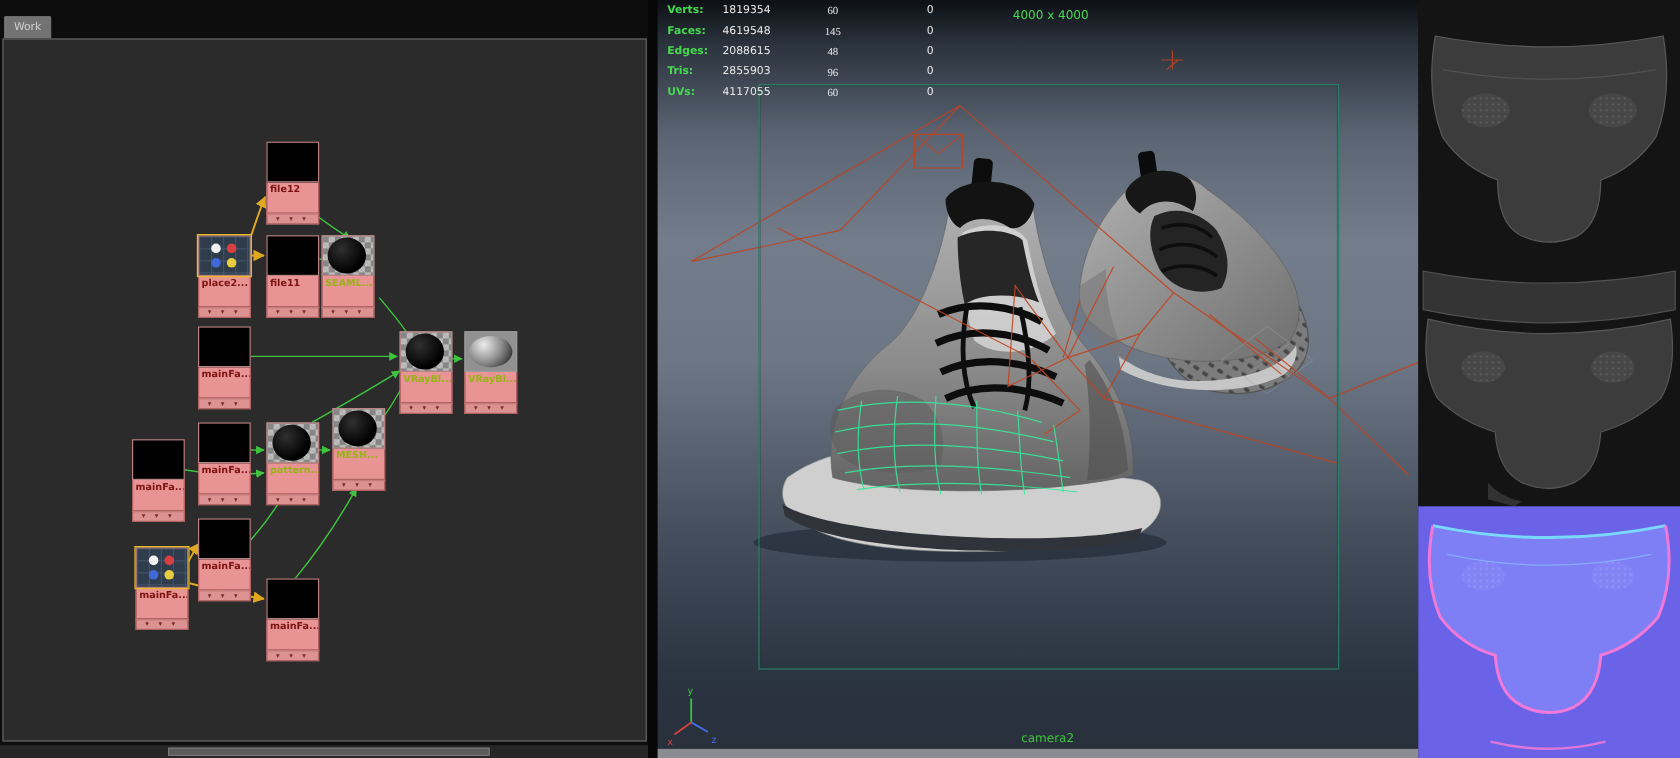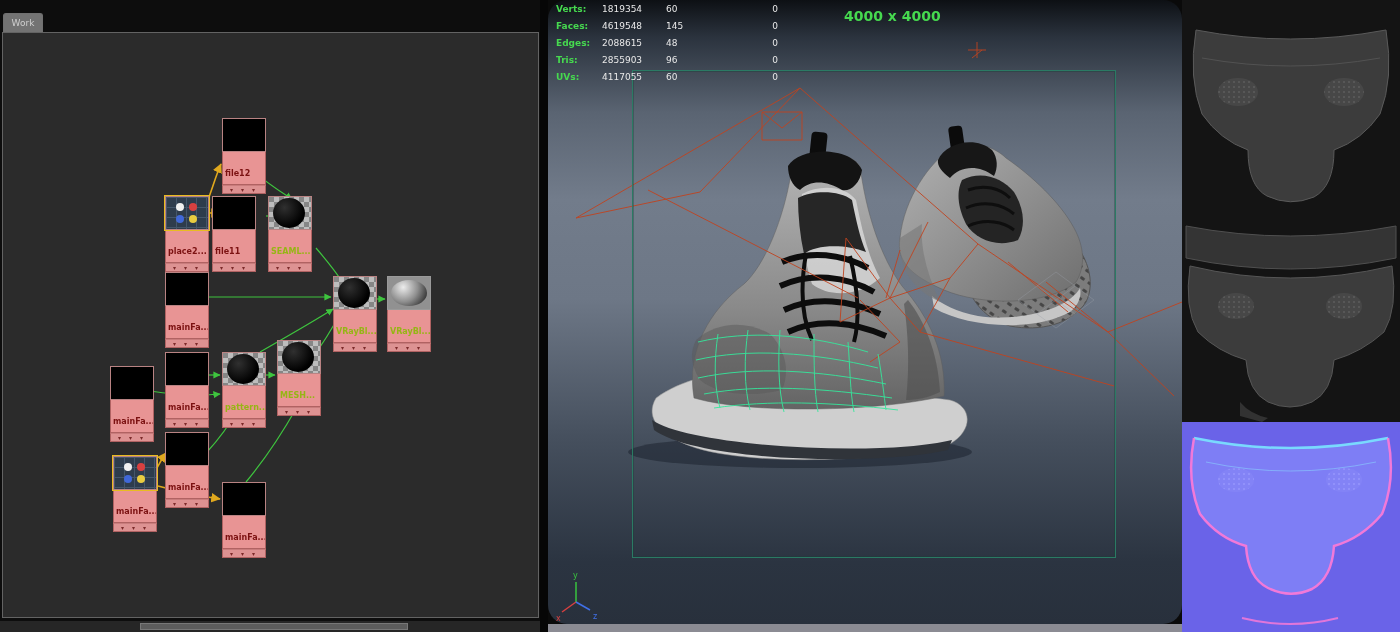--- a/index.html
+++ b/index.html
@@ -26,41 +26,41 @@
   .node.checker .swatch::after{content:"";position:absolute;left:4px;top:1px;width:32px;height:30px;
     border-radius:50%;background:radial-gradient(circle at 36% 32%,#303030,#000 68%);}
   .node.place .swatch{background:#2e3c4c;
     background-image:linear-gradient(#44566a 1px,transparent 1px),linear-gradient(90deg,#44566a 1px,transparent 1px);
     background-size:10px 10px;}
   .node.place .swatch::after{content:"";position:absolute;left:10px;top:6px;width:8px;height:8px;border-radius:50%;
     background:#f0f0f0;box-shadow:13px 0 0 #d84040,0 12px 0 #4068d8,13px 12px 0 #e8cc40;}
   .node.sphere .swatch{background:#919191;border-color:#9a9a9a;}
   .node.sphere .swatch::after{content:"";position:absolute;inset:3px;border-radius:50%;
     background:radial-gradient(circle at 34% 28%,#ececec,#8f8f8f 48%,#2c2c2c 88%);}
-  .nlabel{height:16px;background:#e89494;color:#7c1212;font-size:8px;font-weight:bold;line-height:11px;
-    padding:16px 2px;white-space:nowrap;overflow:hidden;border:1px solid #b06262;border-top:none;box-sizing:border-box;}
+  .nlabel{height:26px;background:#e89494;color:#7c1212;font-size:8px;font-weight:bold;line-height:11px;
+    padding:0 2px;white-space:nowrap;overflow:hidden;border:1px solid #b06262;border-top:none;box-sizing:border-box;}
   .node.ltg .nlabel{color:#96b515;}
   .nfoot{height:9px;background:#dd9292;border:1px solid #b06262;border-top:1px solid #c97c7c;box-sizing:border-box;
     font-size:6px;line-height:7px;color:#7c2a2a;text-align:center;letter-spacing:3px;overflow:hidden;}
   .node.selected .swatch{outline:1px solid #e8bc20;}
   .np-scroll{position:absolute;left:0;top:621px;width:546px;height:11px;background:#262626;}
   .np-scroll .handle{position:absolute;left:140px;top:2px;width:268px;height:7px;background:#5c5c5c;border:1px solid #777;box-sizing:border-box;}
   
   .viewport{position:absolute;left:548px;top:0;width:634px;height:624px;cursor:crosshair;
-    background:linear-gradient(180deg,#0d1014 0%,#2b333e 6%,#5a6472 18%,#727c8b 32%,#6d7786 48%,#46505e 70%,#2b3441 90%,#28303c 100%);border-radius:19px;}
+    background:linear-gradient(180deg,#0d1014 0%,#2b333e 6%,#5a6472 18%,#727c8b 32%,#6d7786 48%,#46505e 70%,#2b3441 90%,#28303c 100%);}
   .render-region{position:absolute;left:84px;top:70px;width:482px;height:486px;
     border:1px solid #2b7a64;box-shadow:inset 0 0 0 1px rgba(22,62,52,.35);}
   .scene-svg{position:absolute;left:0;top:0;}
   .hud{position:absolute;left:8px;top:1px;font-size:9px;}
   .hud-row{display:flex;height:17px;line-height:17px;}
   .hud-label{width:46px;color:#46d94f;font-weight:bold;}
   .hud-v1{width:64px;color:#e8e8e8;}
-  .hud-v2{width:56px;text-align:left;color:#e8e8e8;}
+  .hud-v2{width:56px;text-align:center;color:#e8e8e8;font-family:Liberation Serif, serif;}
   .hud-v3{width:56px;text-align:right;color:#e8e8e8;}
-  .resolution{position:absolute;left:296px;top:8px;color:#46d94f;font-size:14px;font-weight:bold;}
+  .resolution{position:absolute;left:296px;top:8px;color:#46d94f;font-size:10px;font-weight:normal;}
   .camera-label{position:absolute;left:84px;top:610px;width:482px;text-align:center;color:#3fc43f;font-size:10px;}
   .axis-gnomon{position:absolute;left:6px;top:566px;}
   .vp-bottombar{position:absolute;left:548px;top:624px;width:634px;height:8px;background:#8b8b93;}
   
   .tex-top{position:absolute;left:1182px;top:0;width:218px;height:422px;background:#141414;}
   .tex-bottom{position:absolute;left:1182px;top:422px;width:218px;height:210px;background:#6a63e8;}
   .divider-v{position:absolute;left:540px;top:0;width:8px;height:632px;background:#060606;}
 </style>
 </head>
 <body>
@@ -103,21 +103,21 @@
   <div class="node file" style="left:222px;top:118px">
     <div class="swatch"></div>
     <div class="nlabel">file12</div>
     <div class="nfoot">▾ ▾ ▾</div>
   </div>
   <div class="node place selected" style="left:165px;top:196px">
     <div class="swatch"></div>
     <div class="nlabel">place2...</div>
     <div class="nfoot">▾ ▾ ▾</div>
   </div>
-  <div class="node file" style="left:212px;top:196px">
+  <div class="node file" style="left:222px;top:196px">
     <div class="swatch"></div>
     <div class="nlabel">file11</div>
     <div class="nfoot">▾ ▾ ▾</div>
   </div>
   <div class="node checker ltg" style="left:268px;top:196px">
     <div class="swatch"></div>
     <div class="nlabel">SEAML...</div>
     <div class="nfoot">▾ ▾ ▾</div>
   </div>
   <div class="node file" style="left:165px;top:272px">
@@ -299,20 +299,21 @@
     <div class="hud-row">
       <span class="hud-label">UVs:</span>
       <span class="hud-v1">4117055</span>
       <span class="hud-v2">60</span>
       <span class="hud-v3">0</span>
     </div>
   </div>
 
   <div class="resolution">4000 x 4000</div>
 
+  <div class="camera-label">camera2</div>
 
   <svg class="axis-gnomon" width="48" height="58" viewBox="0 0 48 58">
     <g stroke-width="1.5">
       <line x1="22" y1="36" x2="22" y2="16" stroke="#39c43f"></line>
       <line x1="22" y1="36" x2="8" y2="46" stroke="#d84040"></line>
       <line x1="22" y1="36" x2="36" y2="44" stroke="#4070e8"></line>
     </g>
     <text x="19" y="12" fill="#39c43f" font-size="8">y</text>
     <text x="2" y="55" fill="#d84040" font-size="8">x</text>
     <text x="39" y="53" fill="#4070e8" font-size="8">z</text>

